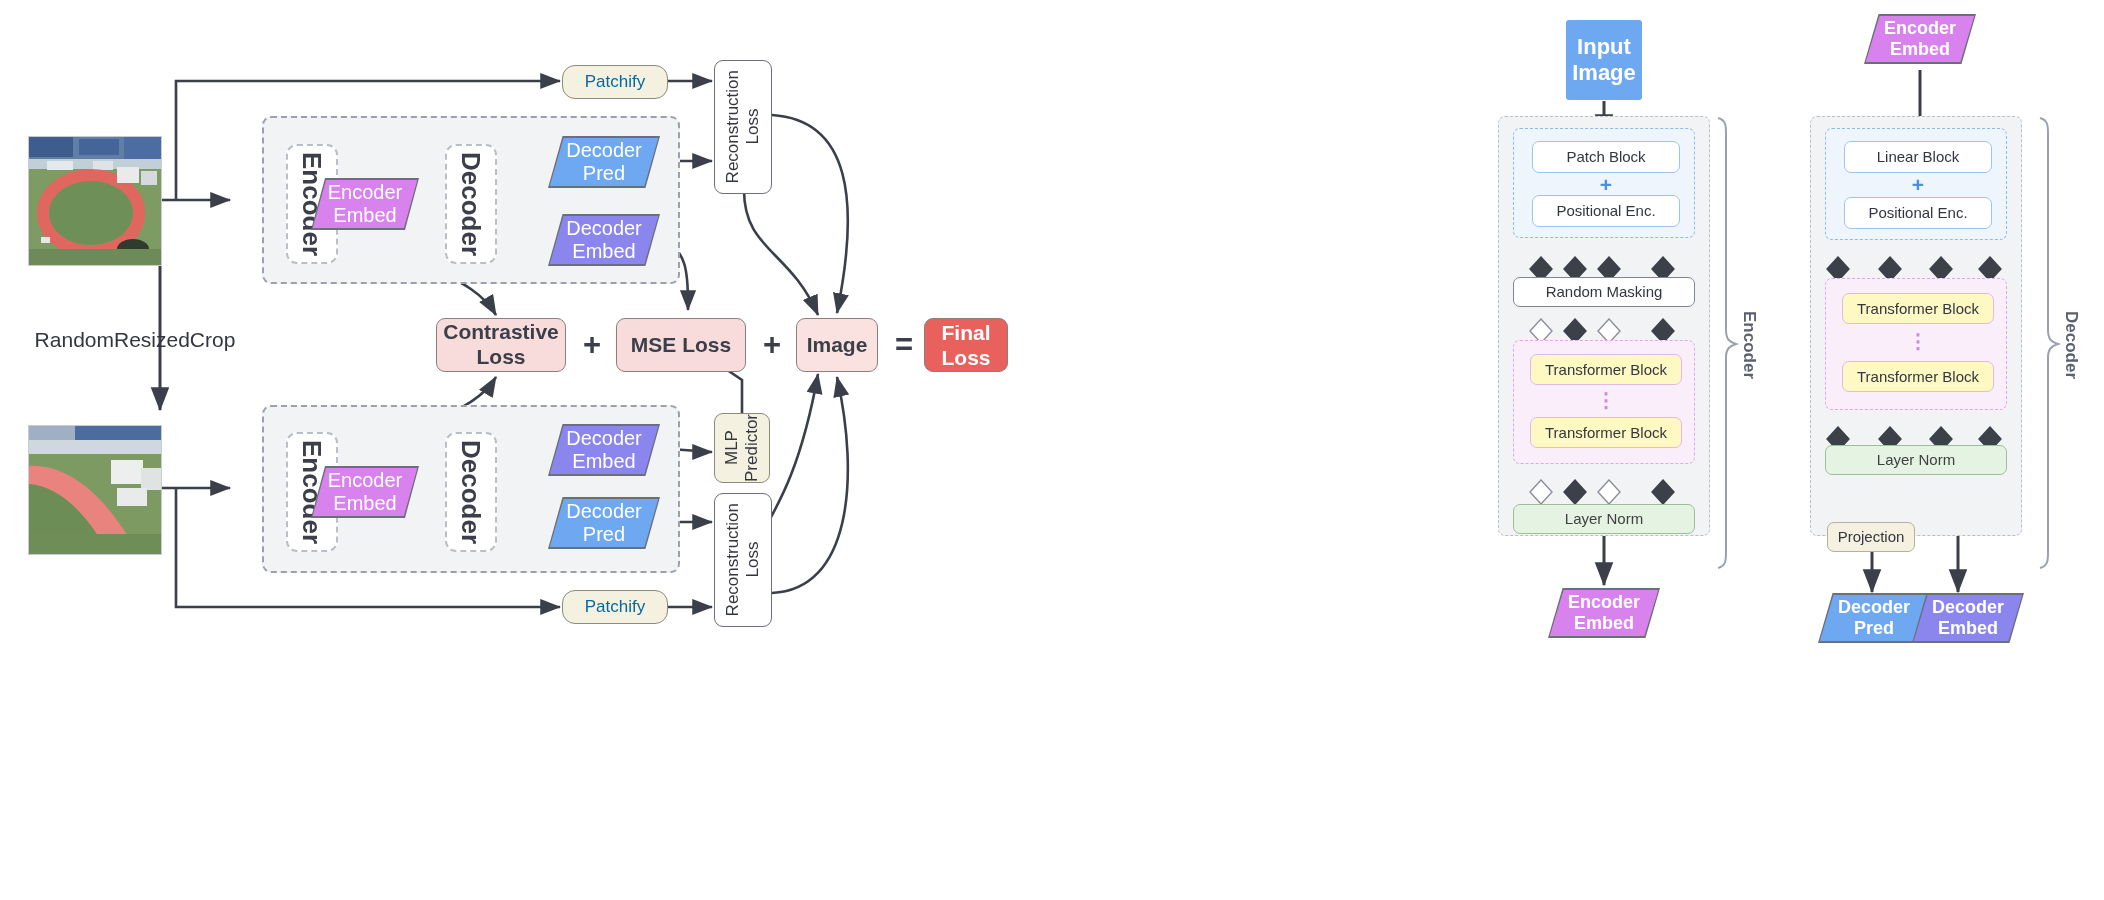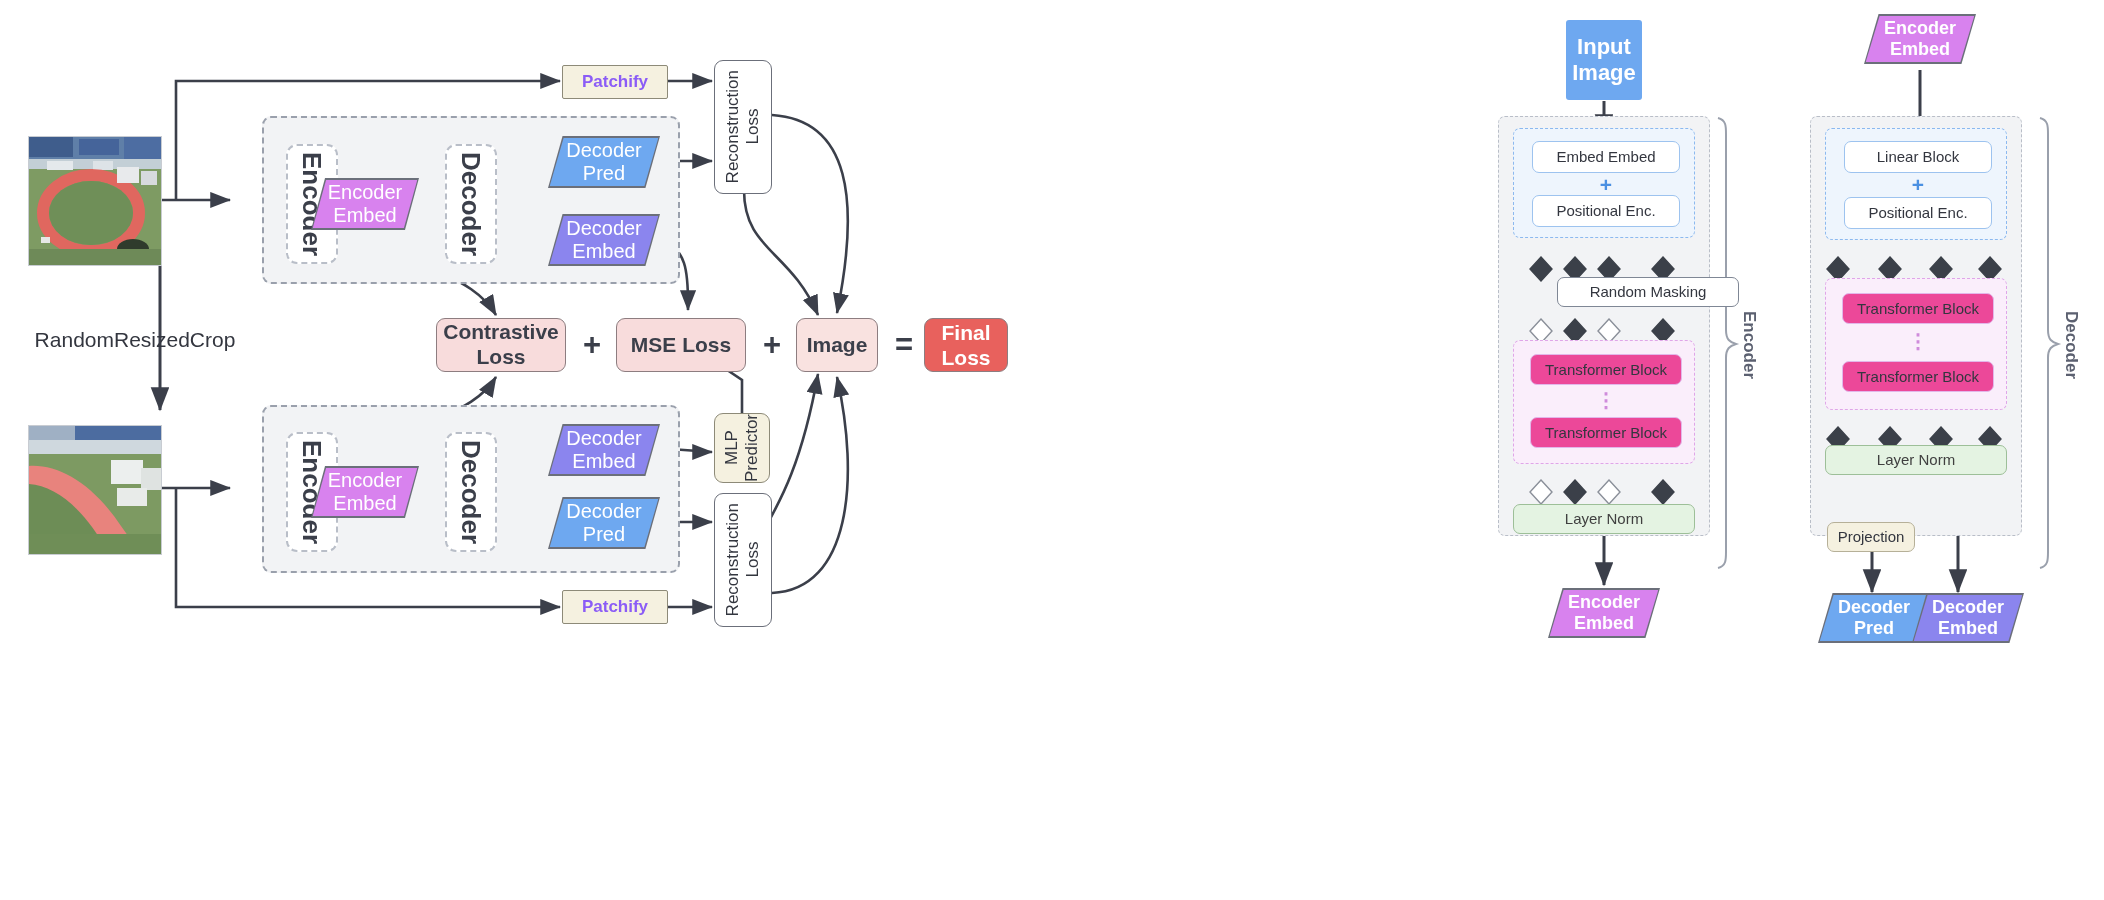--- a/index.html
+++ b/index.html
@@ -7,41 +7,41 @@
        font-family:"Liberation Sans", sans-serif;color:#3b3f4a;}
   .abs{position:absolute;box-sizing:border-box;}
   .ctr{display:flex;align-items:center;justify-content:center;text-align:center;line-height:1.18;}
 
   
   .branch-group{background:#f2f3f5;border:2.5px dashed #9aa0ac;border-radius:9px;}
   .dashed-white{background:#ffffff;border:2px dashed #b9bec8;border-radius:11px;}
   .vert{writing-mode:vertical-rl;}
   .vert-ud{writing-mode:vertical-rl;transform:rotate(180deg);}
 
-  .n-patchify{background:#f5f1e0;border:1.6px solid #8d8a78;border-radius:2px;font-size:17px;font-weight:bold;color:#8b5cf6;}
+  .n-patchify{background:#f5f1e0;border:1.6px solid #8d8a78;border-radius:13px;font-size:17px;font-weight:normal;color:#0369a1;}
   .n-recon{background:#ffffff;border:1.6px solid #6b6f7a;border-radius:9px;font-size:17px;color:#33363f;}
   .n-mlp{background:#f5f1e0;border:1.6px solid #8d8a78;border-radius:9px;font-size:17px;color:#33363f;}
   .n-loss{background:#f8dcdc;border:1.6px solid #8d7d80;border-radius:9px;font-size:21px;font-weight:bold;color:#3b3f4a;}
   .n-mean{background:#f9e2e0;border:1.6px solid #8d7d80;border-radius:9px;font-size:21px;font-weight:bold;color:#3b3f4a;}
   .n-final{background:#e8615d;border:1.6px solid #8d7d80;border-radius:9px;font-size:21px;font-weight:bold;color:#ffffff;align-items:flex-end;}
   .n-encdec{font-size:26px;font-weight:bold;color:#3b3f4a;}
   .para-wrap{position:absolute;}
   .para-shadow{position:absolute;inset:0;clip-path:polygon(13% 0%, 100% 0%, 87% 100%, 0% 100%);background:#6b6f7a;}
   .para-fill{position:absolute;left:1.6px;top:1.6px;right:1.6px;bottom:1.6px;
              clip-path:polygon(13% 0%, 100% 0%, 87% 100%, 0% 100%);
              display:flex;align-items:center;justify-content:center;text-align:center;
              color:#fff;line-height:1.16;}
   .c-encemb{background:#d882ee;}
   .c-decpred{background:#6ea8f0;}
   .c-decemb{background:#8b85ee;}
 
   
-  .r-white{background:#fff;border:1.5px solid #7f8795;border-radius:7px;font-size:15px;color:#33363f;margin-left:44px;}
+  .r-white{background:#fff;border:1.5px solid #7f8795;border-radius:7px;font-size:15px;color:#33363f;}
   .r-blue{background:#fff;border:1.5px solid #9dc3ef;border-radius:7px;font-size:15px;color:#33363f;}
-  .r-pink{background:#ec4899;border:1.5px solid #e2b7ea;border-radius:7px;font-size:15px;color:#33363f;}
+  .r-pink{background:#fef9c3;border:1.5px solid #e2b7ea;border-radius:7px;font-size:15px;color:#33363f;}
   .r-green{background:#e4f3e2;border:1.5px solid #9dbf98;border-radius:7px;font-size:15px;color:#404040;}
   .r-proj{background:#f5f1e0;border:1.5px solid #b6b098;border-radius:7px;font-size:15px;color:#33363f;}
   .r-inimg{background:#6ea8f0;border-radius:3px;color:#fff;font-size:22px;font-weight:bold;line-height:1.2;}
 
   .panel-bg{background:#f2f3f5;border:1.4px dashed #b9bec8;border-radius:7px;}
   .embed-box{background:#eef5fd;border:1.6px dashed #8cb9ef;border-radius:7px;}
   .tblock-box{background:#faeefb;border:1.6px dashed #dfa6e8;border-radius:7px;}
 
   .plus-blue{color:#4a90e2;font-size:21px;font-weight:bold;}
   .dots-pink{color:#cf8bdb;font-size:20px;font-weight:bold;letter-spacing:0;}
@@ -267,21 +267,21 @@
   <span>Final<br>Loss</span>
 </div>
 
 <div class="abs r-inimg ctr" style="left:1566px;top:20px;width:76px;height:80px;">
   <span>Input<br>Image</span>
 </div>
 
 <div class="abs panel-bg" style="left:1498px;top:116px;width:212px;height:420px;"></div>
 
 <div class="abs embed-box" style="left:1513px;top:128px;width:182px;height:110px;">
-  <div class="abs ctr r-blue" style="left:18px;top:12px;width:148px;height:32px;">Embed Embed</div>
+  <div class="abs ctr r-blue" style="left:18px;top:12px;width:148px;height:32px;">Patch Block</div>
   <div class="abs ctr plus-blue" style="left:18px;top:46px;width:148px;height:20px;">+</div>
   <div class="abs ctr r-blue" style="left:18px;top:66px;width:148px;height:32px;">Positional Enc.</div>
 </div>
 
 <svg class="abs" style="left:1520px;top:256px;width:170px;height:26px;">
   <g fill="#3b4049" stroke="#3b4049" stroke-width="1.4">
     <polygon points="21,1 32,13 21,25 10,13"></polygon>
     <polygon points="55,1 66,13 55,25 44,13"></polygon>
     <polygon points="89,1 100,13 89,25 78,13"></polygon>
     <polygon points="143,1 154,13 143,25 132,13"></polygon>

